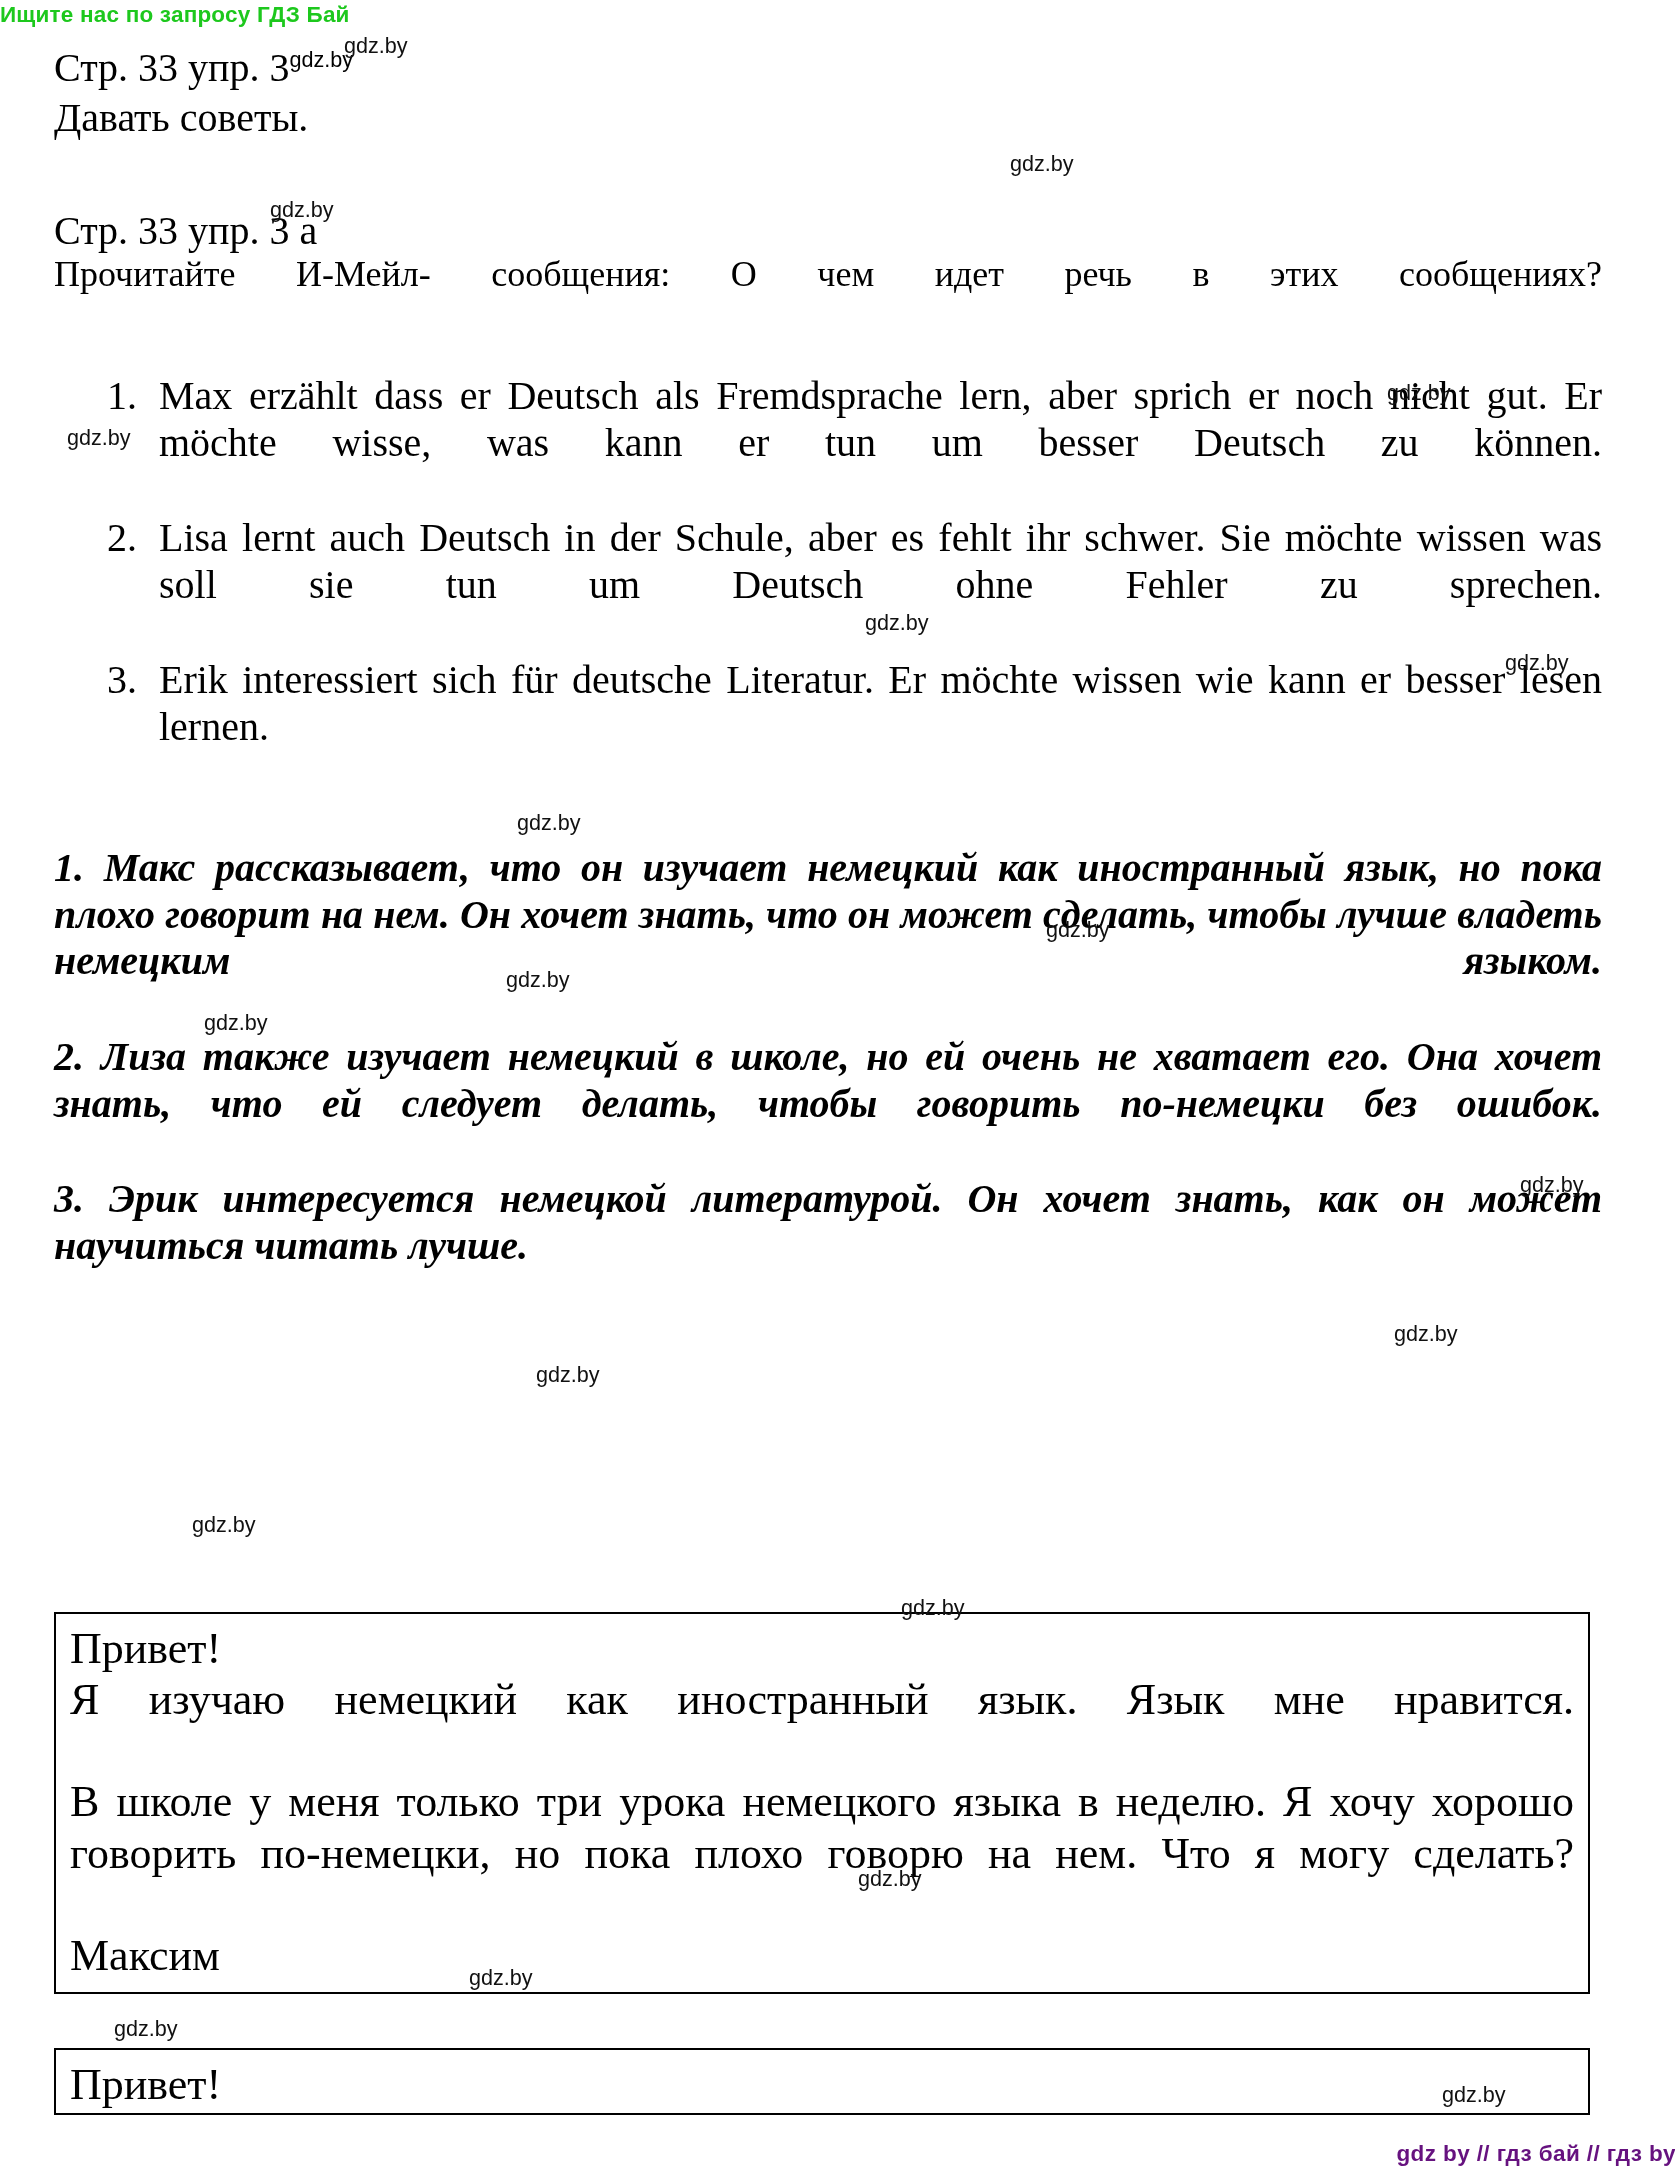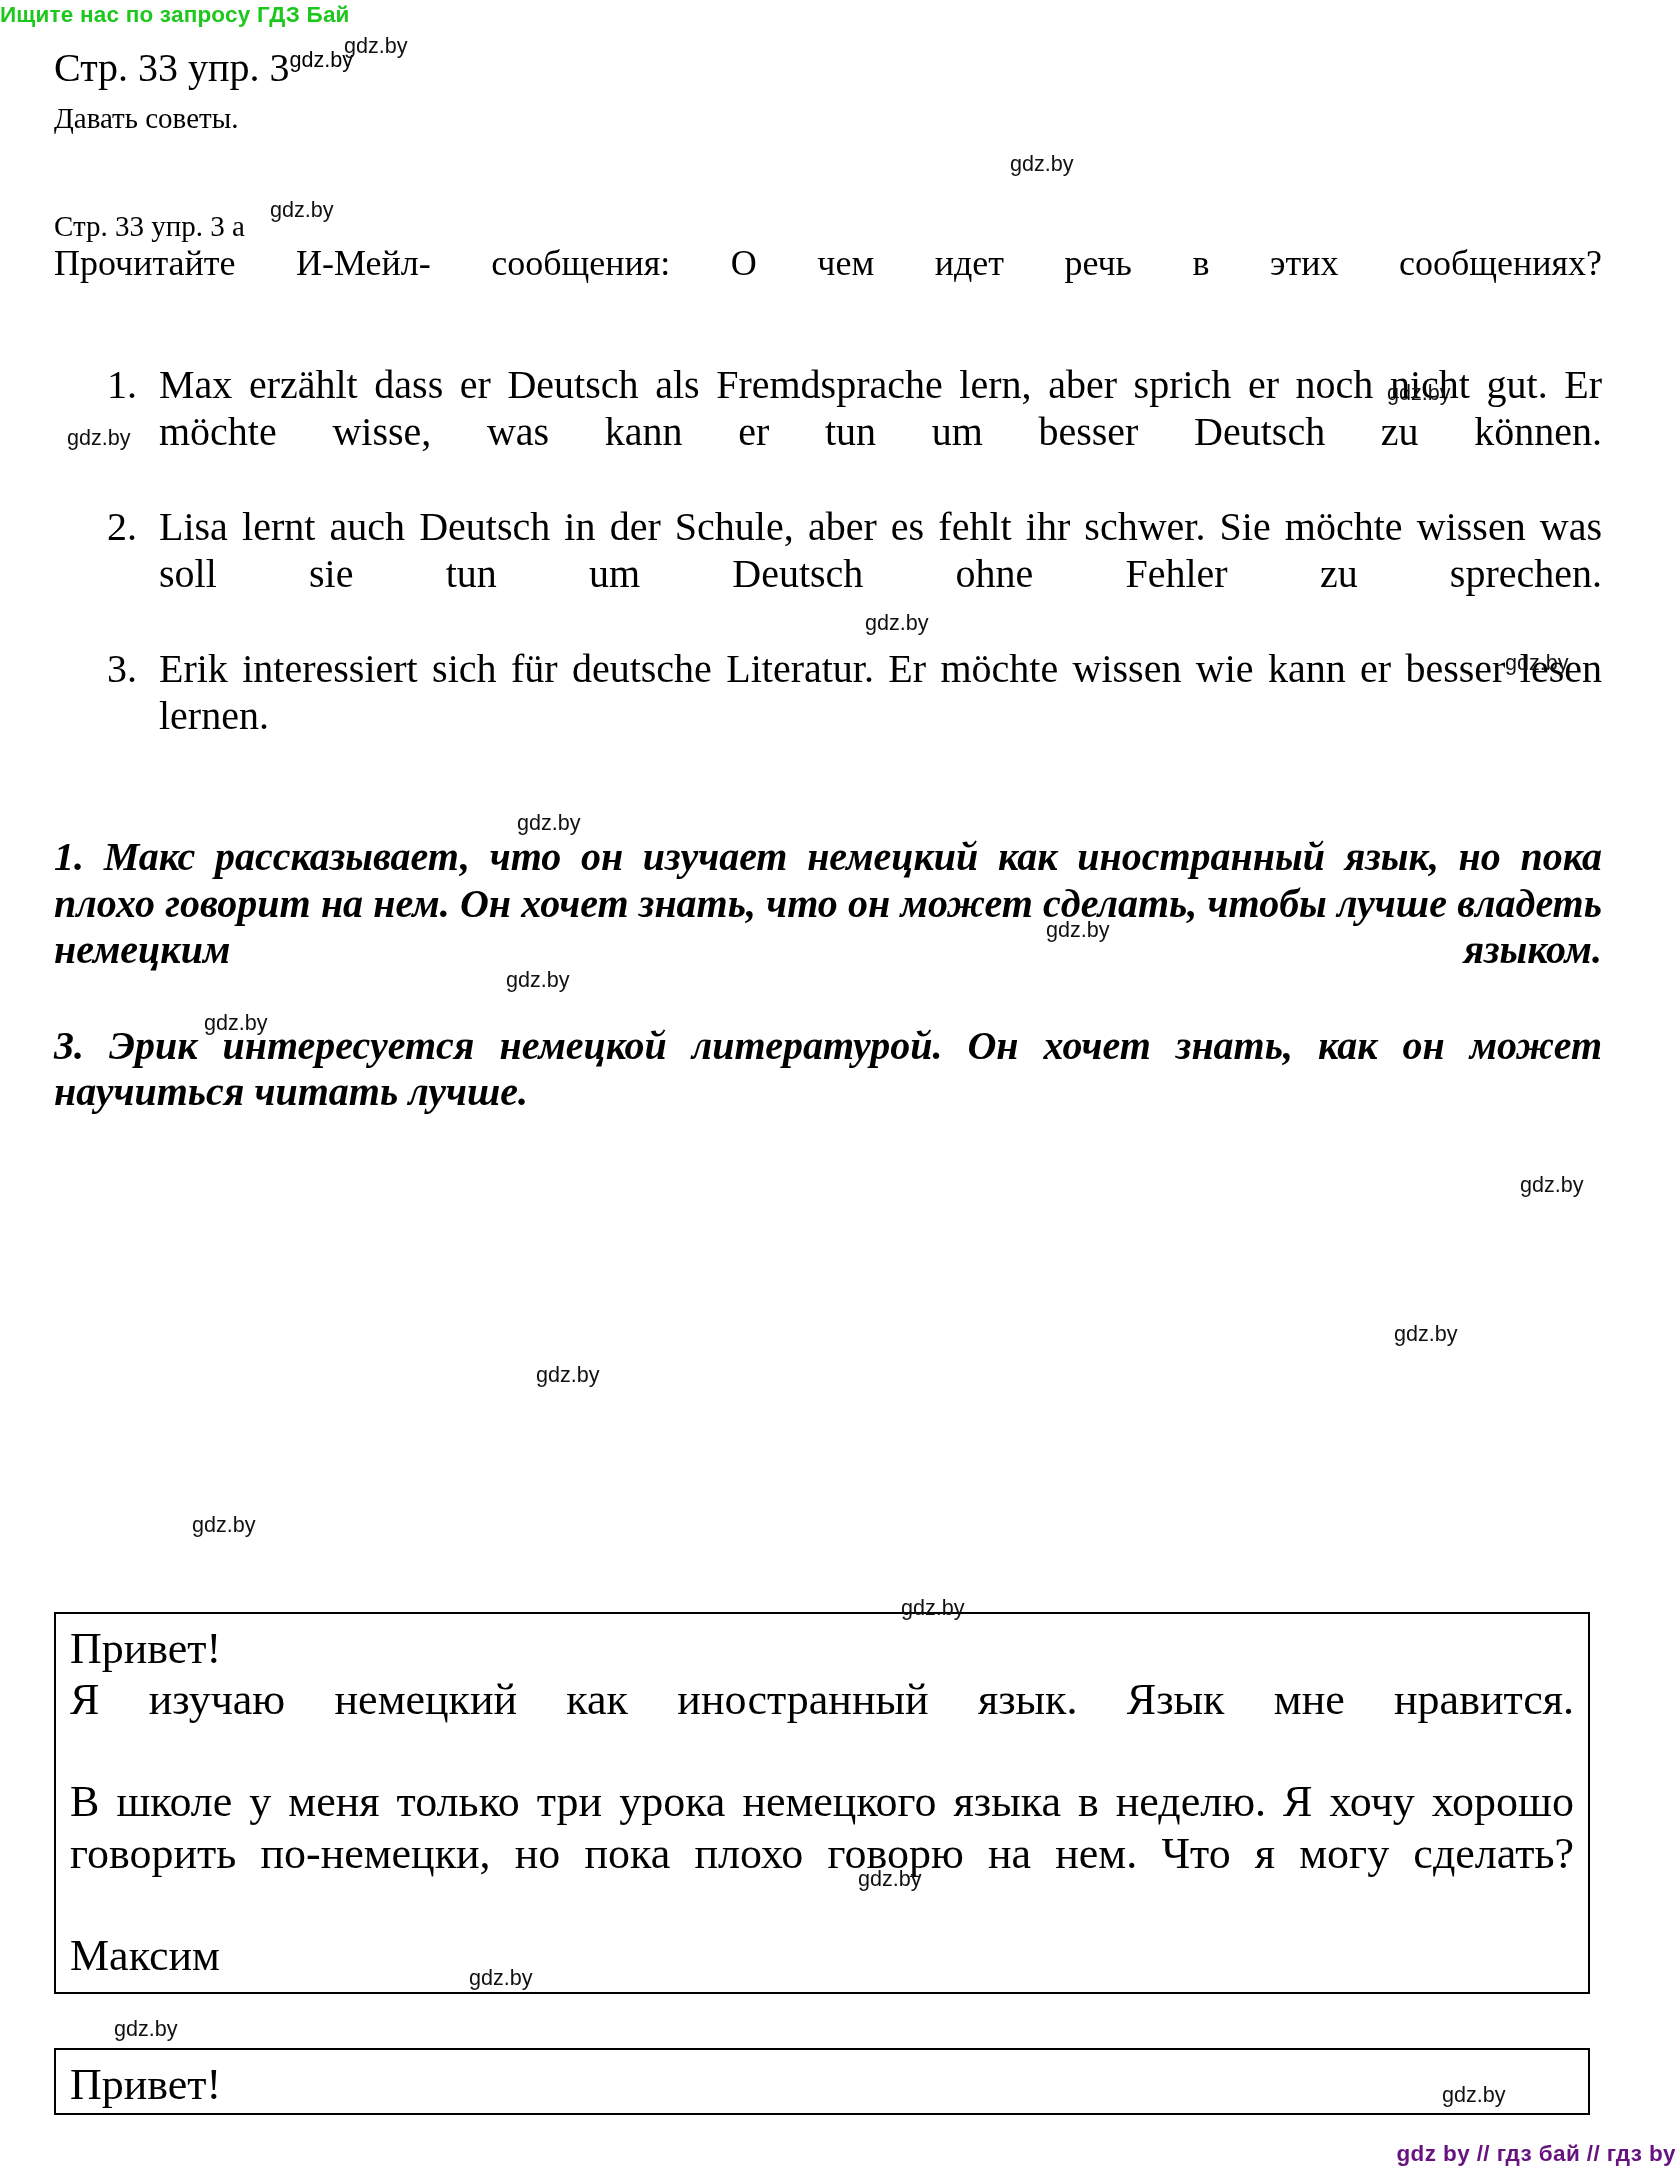--- a/index.html
+++ b/index.html
@@ -69,23 +69,23 @@
     margin: 0;
     white-space: nowrap;
   }
   .ex-title sup {
     font-family: "Liberation Sans", sans-serif;
     font-size: 21.6px;
     vertical-align: super;
     line-height: 0;
   }
   .ex-sub {
-    font-size: 29px;
+    font-size: 40px;
     line-height: 1.14;
-    margin: 11px 0 0 0;
+    margin: 4px 0 0 0;
   }
 
   .gap-a { height: 64px; }
 
   .task {
     font-size: 36px;
     line-height: 1.16;
     text-align: justify;
     text-justify: inter-word;
     margin: 0;
@@ -184,20 +184,21 @@
     <li>
         <span>Lisa lernt auch Deutsch in der Schule, aber es fehlt ihr schwer. Sie möchte wissen was soll sie tun um Deutsch ohne Fehler zu sprechen.</span>
       </li>
     <li>
         <span>Erik interessiert sich für deutsche Literatur. Er möchte wissen wie kann er besser lesen lernen.</span>
       </li>
   </ol>
 
   <div class="rus-block">
     <p class="rus">1. Макс рассказывает, что он изучает немецкий как иностранный язык, но пока плохо говорит на нем. Он хочет знать, что он может сделать, чтобы лучше владеть немецким языком.</p>
+    <p class="rus">2. Лиза также изучает немецкий в школе, но ей очень не хватает его. Она хочет знать, что ей следует делать, чтобы говорить по-немецки без ошибок.</p>
     <p class="rus noj">3. Эрик интересуется немецкой литературой. Он хочет знать, как он может научиться читать лучше.</p>
   </div>
 
 </div>
 
 <div class="mailbox" id="mailbox-max">
   <p>Привет!</p>
   <p class="j">Я изучаю немецкий как иностранный язык. Язык мне нравится.</p>
   <p class="j">В школе у меня только три урока немецкого языка в неделю. Я хочу хорошо говорить по-немецки, но пока плохо говорю на нем. Что я могу сделать?</p>
   <p>Максим</p>

